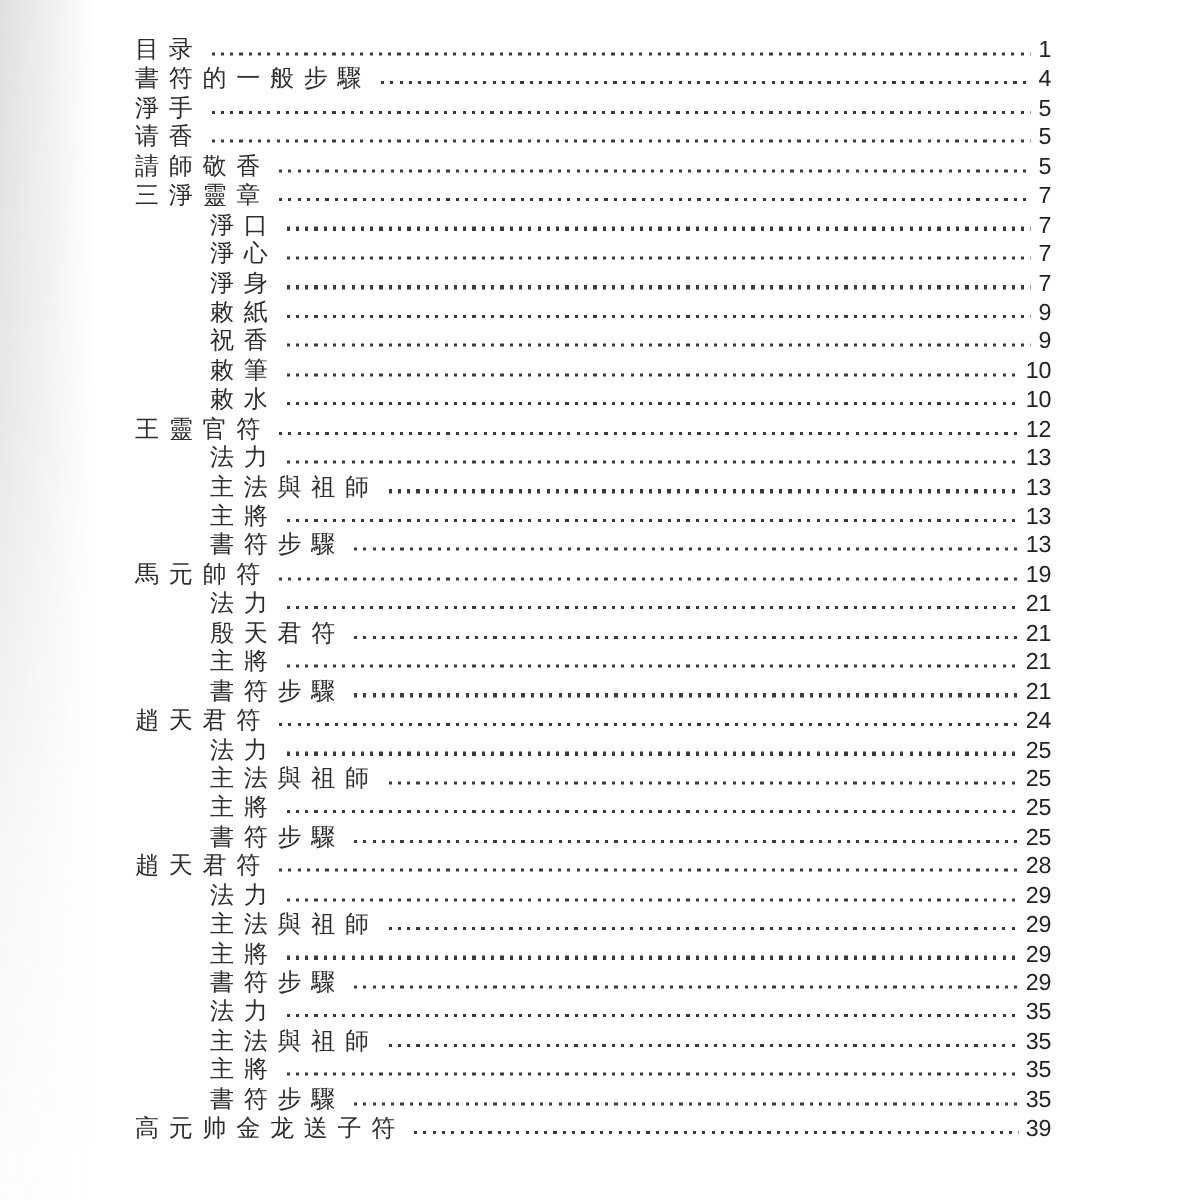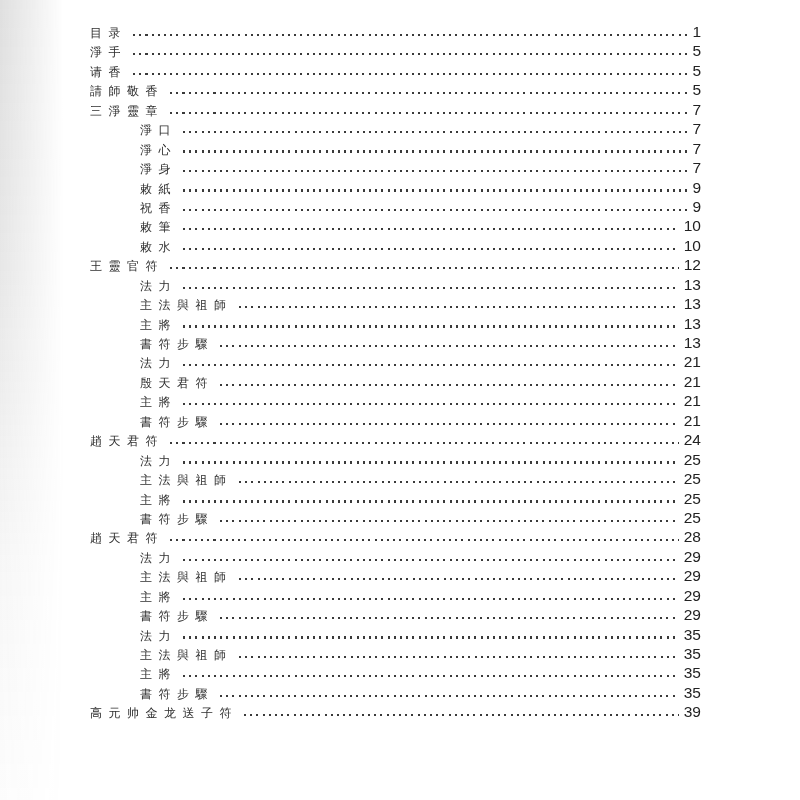--- a/index.html
+++ b/index.html
@@ -35,21 +35,21 @@
     right: 99px;
   }
   .row {
     display: flex;
     align-items: baseline;
     height: 19.45px;
     white-space: nowrap;
     color: #2c2c2c;
   }
   .row .label {
-    font-size: 12px;
+    font-size: 16px;
     letter-spacing: 6.5px;
     color: #2e2e2e;
   }
   .row.level1 .label {
     padding-left: 50px;
   }
   .row .leader {
     flex: 1 1 auto;
     height: 2.2px;
     margin: 0 5px 0 6px;
@@ -68,20 +68,25 @@
 
 <div class="page">
   <div class="edge-shade"></div>
   <div class="toc" id="toc">
   <div class="row">
     <span class="label">目录</span>
     <span class="leader"></span>
     <span class="pagenum">1</span>
   </div>
 
+  <div class="row">
+    <span class="label">書符的一般步驟</span>
+    <span class="leader"></span>
+    <span class="pagenum">4</span>
+  </div>
 
   <div class="row">
     <span class="label">淨手</span>
     <span class="leader"></span>
     <span class="pagenum">5</span>
   </div>
 
   <div class="row">
     <span class="label">请香</span>
     <span class="leader"></span>
@@ -166,20 +171,25 @@
     <span class="leader"></span>
     <span class="pagenum">13</span>
   </div>
 
   <div class="row level1">
     <span class="label">書符步驟</span>
     <span class="leader"></span>
     <span class="pagenum">13</span>
   </div>
 
+  <div class="row">
+    <span class="label">馬元帥符</span>
+    <span class="leader"></span>
+    <span class="pagenum">19</span>
+  </div>
 
   <div class="row level1">
     <span class="label">法力</span>
     <span class="leader"></span>
     <span class="pagenum">21</span>
   </div>
 
   <div class="row level1">
     <span class="label">殷天君符</span>
     <span class="leader"></span>

